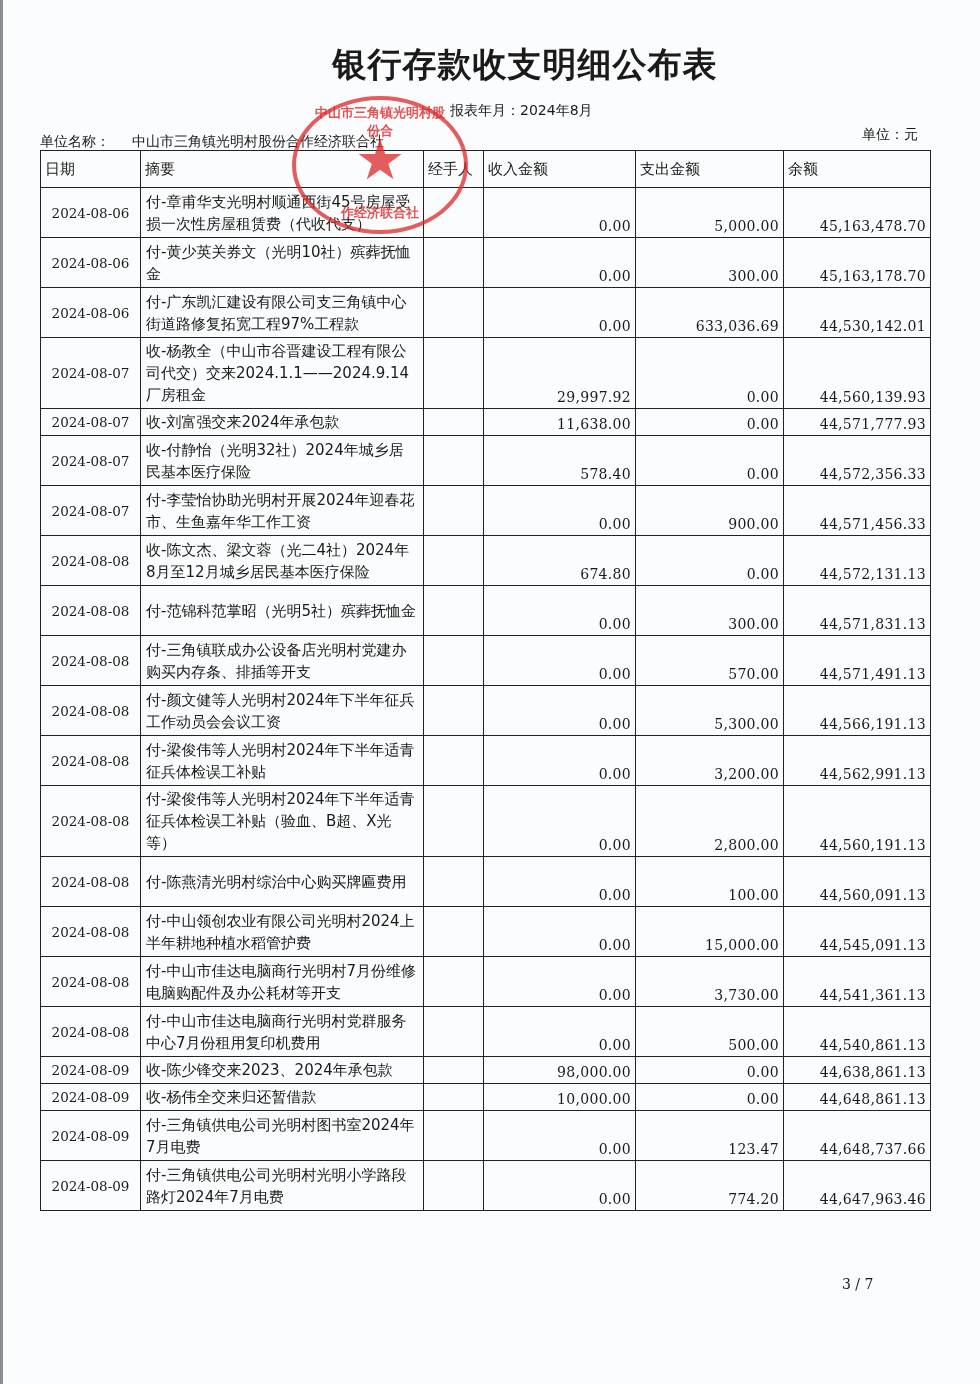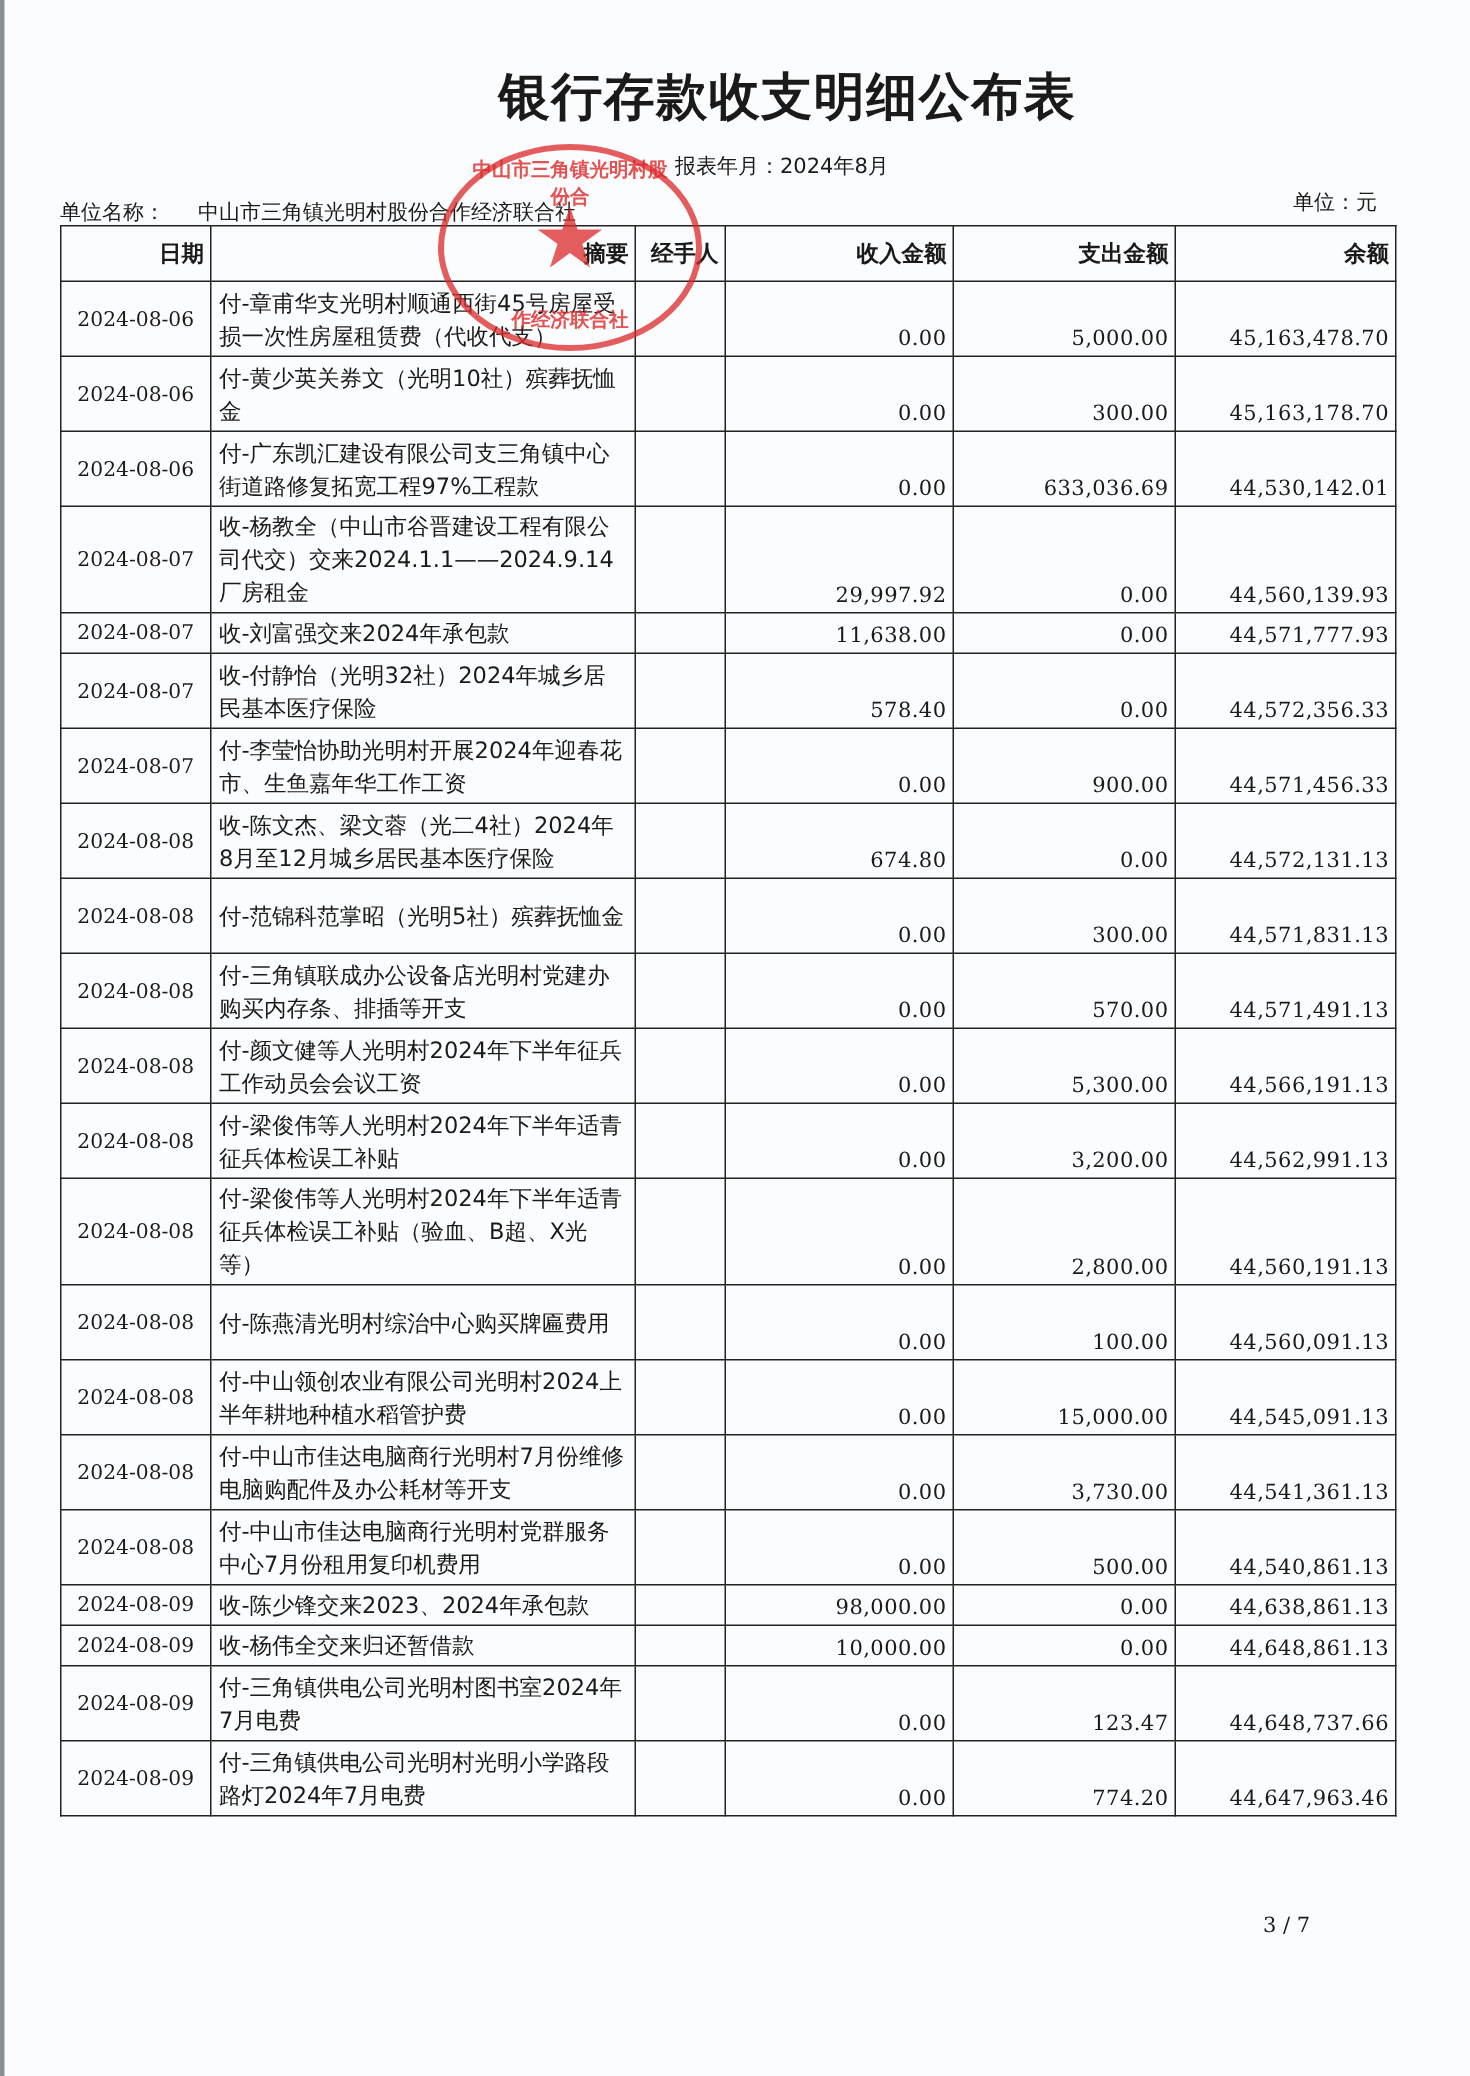--- a/index.html
+++ b/index.html
@@ -17,21 +17,21 @@
     }
     .unit-name { position: absolute; left: 40px; top: 133px; font-family: Liberation Mono, monospace; font-size: 14px; }
     .unit-name .lbl { margin-right: 22px; }
     .unit { position: absolute; right: 62px; top: 126px; font-family: Liberation Sans, sans-serif; font-size: 14px; }
     table.ledger {
       position: absolute; left: 40px; top: 150px; width: 890px;
       border-collapse: collapse; table-layout: fixed; font-size: 14px;
     }
     .ledger th, .ledger td { border: 1.5px solid #222; padding: 0 4px; }
     .ledger th {
-      height: 36px; font-weight: bold; font-family: "DejaVu Sans", sans-serif; font-size: 15px; text-align: right;
+      height: 36px; font-weight: normal; font-family: "DejaVu Sans", sans-serif; font-size: 15px; text-align: left;
     }
     .ledger td.date { text-align: center; font-size: 13.5px; }
     .ledger td.desc {
       font-family: "DejaVu Sans", sans-serif; font-size: 15px; line-height: 22px; padding: 2px 5px; text-align: left;
       vertical-align: middle;
     }
     .ledger td.num { text-align: right; vertical-align: bottom; padding-bottom: 3px; font-size: 14px; letter-spacing: 0.3px; }
     .page-no { position: absolute; left: 842px; top: 1276px; font-size: 14px; text-align: right; }
     .seal {
       position: absolute; left: 292px; top: 96px; width: 168px; height: 130px; border-radius: 50%;

